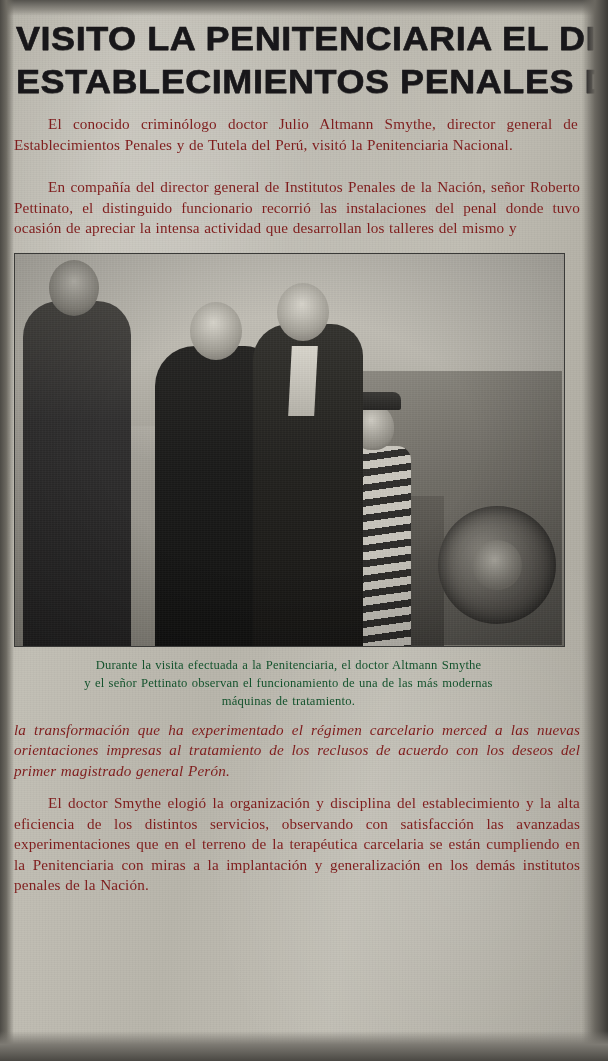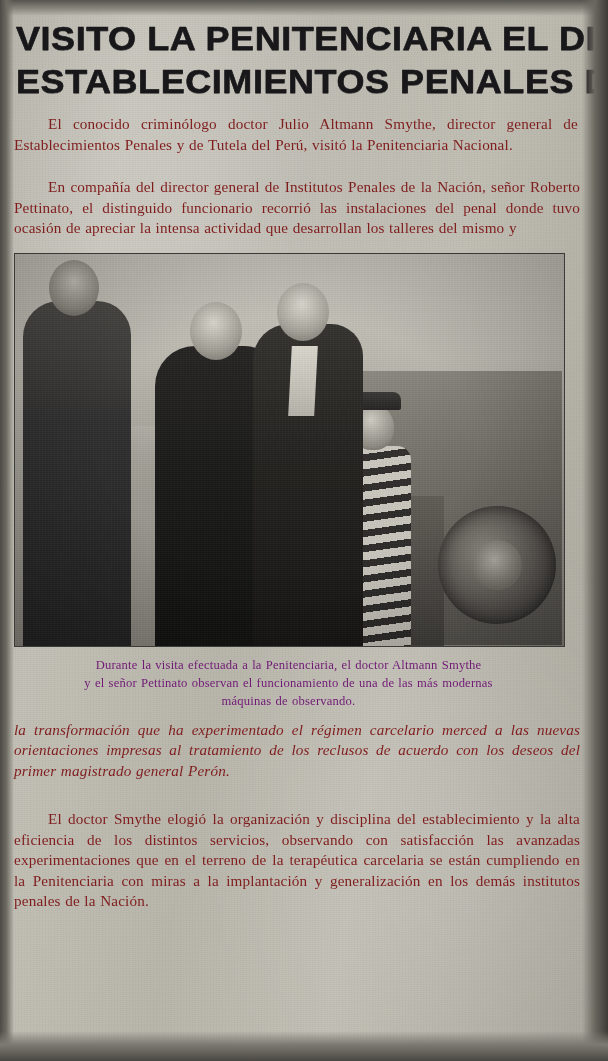--- a/index.html
+++ b/index.html
@@ -100,21 +100,21 @@
     word-spacing: 0.6px;
   }
   .body-text p {
     margin: 0 0 2px 0;
     text-indent: 34px;
   }
   .body-text p.noindent { text-indent: 0; font-style: italic; }
   .para-block-1 { margin-top: 13px; padding-right: 2px; }
   .para-block-2 { margin-top: 22px; }
   .para-block-3 { margin-top: 10px; }
-  .para-block-4 { margin-top: 28px; }
+  .para-block-4 { margin-top: 12px; }
 
   
   .photo-wrap {
     margin-top: 14px;
     width: 549px;
     height: 392px;
     position: relative;
     border: 1px solid #3a3a38;
     background: #8e8b84;
     overflow: hidden;
@@ -237,21 +237,21 @@
     opacity: 0.28;
     background-image:
       repeating-linear-gradient(0deg, rgba(255,255,255,0.07) 0px, rgba(255,255,255,0.07) 1px, rgba(0,0,0,0.06) 1px, rgba(0,0,0,0.06) 2px),
       repeating-linear-gradient(90deg, rgba(255,255,255,0.05) 0px, rgba(255,255,255,0.05) 1px, rgba(0,0,0,0.05) 1px, rgba(0,0,0,0.05) 3px);
   }
 
   
   .caption {
     margin-top: 9px;
     width: 549px;
-    color: #701a75;
+    color: #14532d;
     font-size: 12.6px;
     line-height: 18px;
     text-align: center;
     letter-spacing: 0.2px;
     word-spacing: 0.8px;
   }
   .caption .cap-line { display: block; }
 </style>
 </head>
 <body>
@@ -292,21 +292,21 @@
         <div class="ph-shirt"></div>
         <div class="ph-man3-head"></div>
         <div class="ph-vignette"></div>
         <div class="ph-grain"></div>
       </div>
     </div>
 
     <div class="caption">
       <span class="cap-line">Durante la visita efectuada a la Penitenciaria, el doctor Altmann Smythe</span>
       <span class="cap-line">y el señor Pettinato observan el funcionamiento de una de las más modernas</span>
-      <span class="cap-line">máquinas de observando.</span>
+      <span class="cap-line">máquinas de tratamiento.</span>
     </div>
 
     <div class="body-text para-block-3">
       <p class="noindent">la transformación que ha experimentado el régimen carcelario merced a las nuevas orientaciones impresas al tratamiento de los reclusos de acuerdo con los deseos del primer magistrado general Perón.</p>
     </div>
 
     <div class="body-text para-block-4">
       <p>El doctor Smythe elogió la organización y disciplina del establecimiento y la alta eficiencia de los distintos servicios, observando con satisfacción las avanzadas experimentaciones que en el terreno de la terapéutica carcelaria se están cumpliendo en la Penitenciaria con miras a la implantación y generalización en los demás institutos penales de la Nación.</p>
     </div>
 

